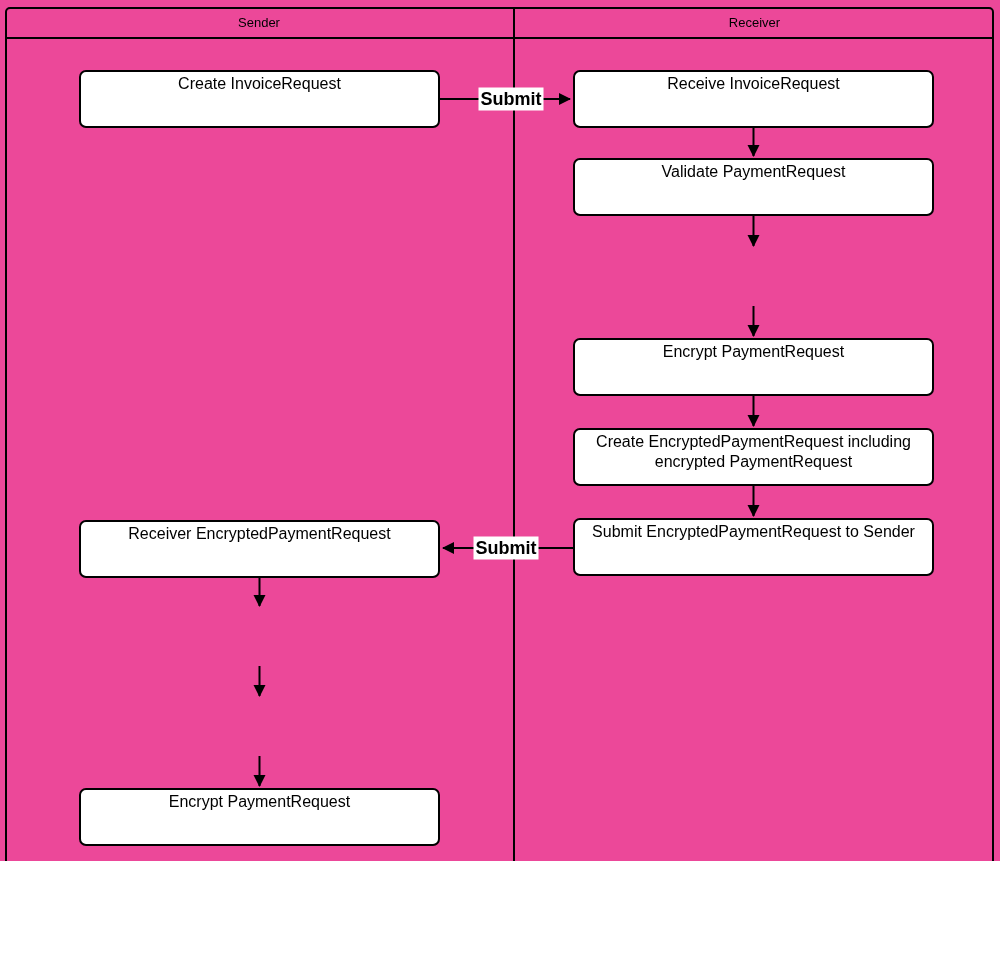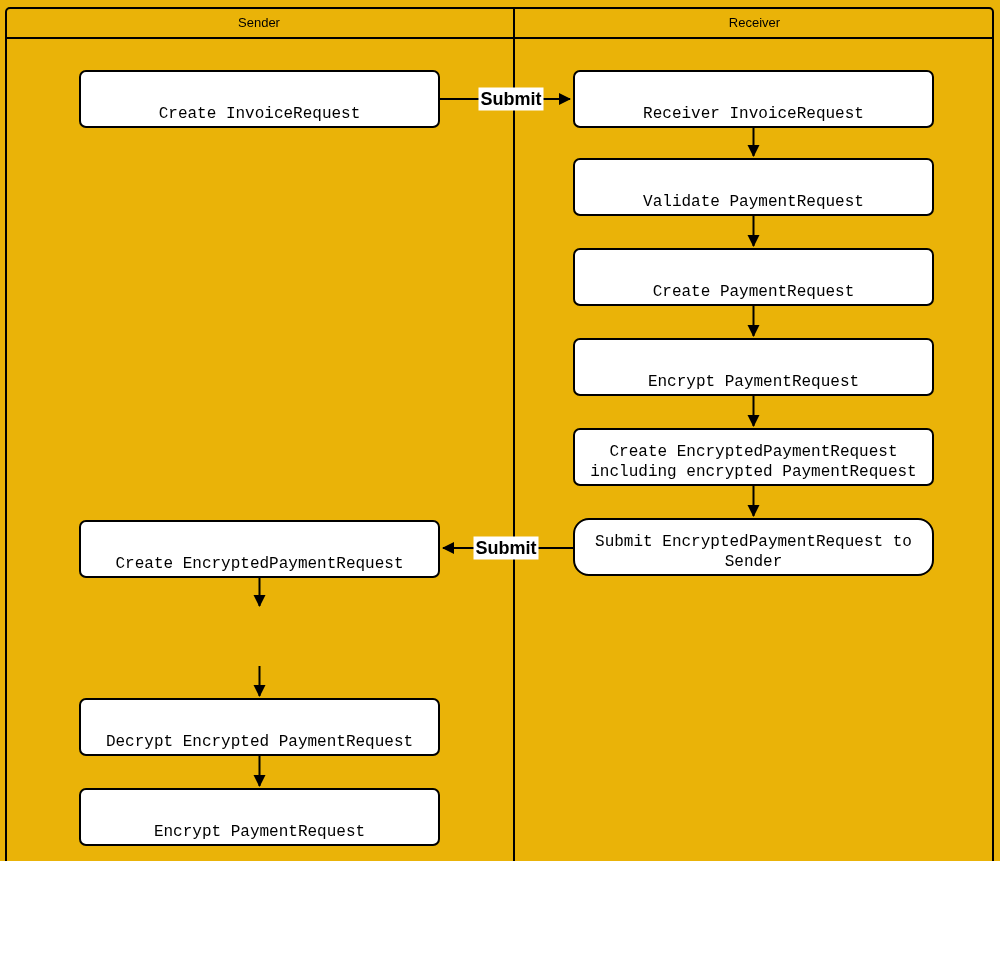--- a/index.html
+++ b/index.html
@@ -5,21 +5,21 @@
   html, body {
     margin: 0;
     padding: 0;
     background: #ffffff;
     font-family: "Liberation Sans", sans-serif;
   }
   .canvas {
     position: relative;
     width: 1000px;
     height: 861px;
-    background: #eab308;
+    background: #ec4899;
     overflow: hidden;
     color: #000000;
   }
   .frame {
     position: absolute;
     left: 5px;
     top: 7px;
     width: 989px;
     height: 945px;
     border: 2px solid #000000;
@@ -55,27 +55,26 @@
   .lane-label.receiver { left: 515px; width: 479px; border-radius: 6px; }
   .node {
     position: absolute;
     width: 361px;
     height: 58px;
     border: 2px solid #000000;
     border-radius: 7px;
     background: #ffffff;
     box-sizing: border-box;
     display: flex;
-    align-items: flex-end;
+    align-items: flex-start;
     justify-content: center;
     text-align: center;
     font-size: 16px;
     line-height: 1.25;
     padding: 2px 10px;
-    font-family: Liberation Mono, monospace;
   }
   .arrows {
     position: absolute;
     left: 0;
     top: 0;
     width: 1000px;
     height: 959px;
     pointer-events: none;
   }
   .edge-label {
@@ -118,42 +117,36 @@
 
     <line x1="259.5" y1="578" x2="259.5" y2="606" stroke="#000000" stroke-width="2" marker-end="url(#arrow)"></line>
     <line x1="259.5" y1="666" x2="259.5" y2="696" stroke="#000000" stroke-width="2" marker-end="url(#arrow)"></line>
     <line x1="259.5" y1="756" x2="259.5" y2="786" stroke="#000000" stroke-width="2" marker-end="url(#arrow)"></line>
   </svg>
 
   <div class="node" style="left:79px;  top:70px;">
       <span>Create InvoiceRequest</span>
     </div>
   <div class="node" style="left:573px; top:70px;">
-      <span>Receiver InvoiceRequest</span>
+      <span>Receive InvoiceRequest</span>
     </div>
   <div class="node" style="left:573px; top:158px;">
       <span>Validate PaymentRequest</span>
-    </div>
-  <div class="node" style="left:573px; top:248px;">
-      <span>Create PaymentRequest</span>
     </div>
   <div class="node" style="left:573px; top:338px;">
       <span>Encrypt PaymentRequest</span>
     </div>
   <div class="node" style="left:573px; top:428px;">
       <span>Create EncryptedPaymentRequest including encrypted PaymentRequest</span>
     </div>
-  <div class="node" style="left:573px; top:518px;border-radius:16px;">
+  <div class="node" style="left:573px; top:518px;">
       <span>Submit EncryptedPaymentRequest to Sender</span>
     </div>
   <div class="node" style="left:79px;  top:520px;">
-      <span>Create EncryptedPaymentRequest</span>
-    </div>
-  <div class="node" style="left:79px;  top:698px;">
-      <span>Decrypt Encrypted PaymentRequest</span>
+      <span>Receiver EncryptedPaymentRequest</span>
     </div>
   <div class="node" style="left:79px;  top:788px;">
       <span>Encrypt PaymentRequest</span>
     </div>
 
   <div class="edge-label" style="left:511px; top:99px;">Submit</div>
   <div class="edge-label" style="left:506px; top:548px;">Submit</div>
 
 </div>
 

